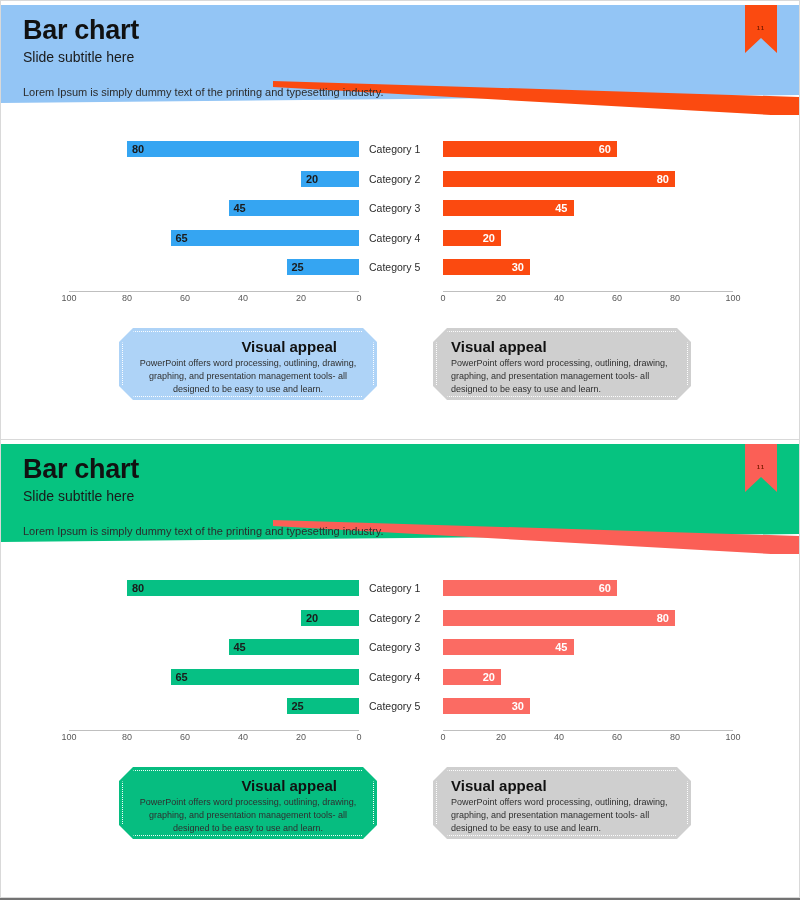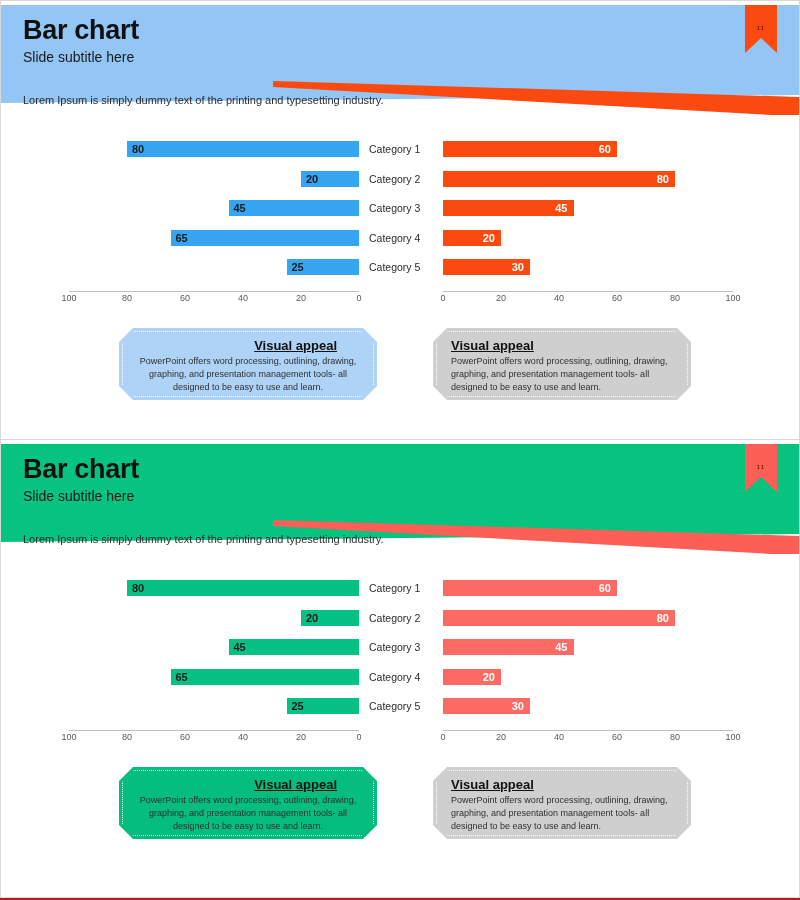--- a/index.html
+++ b/index.html
@@ -1,41 +1,41 @@
 <!DOCTYPE html>
 <html><head>
 <meta charset="utf-8">
 <style>
   html,body{margin:0;padding:0;}
   body{
     width:800px;height:900px;background:#ffffff;
     font-family:"Liberation Sans",sans-serif;
     -webkit-font-smoothing:antialiased;
   }
-  .page{width:800px;height:900px;background:#b91c1c;box-sizing:border-box;}
+  .page{width:800px;height:900px;background:#737373;box-sizing:border-box;}
   .slide{position:relative;width:800px;height:440px;background:#ffffff;overflow:hidden;border:1px solid #d9d9d9;box-sizing:border-box;}
   .slide + .slide{border-top:none;}
   .slide.second{height:458px;}
 
   
   .hdr{position:absolute;left:0;top:4px;width:800px;height:76px;}
   .hdr-bg{position:absolute;inset:0;}
   .hdr-slant{position:absolute;left:0;top:76px;width:800px;height:26px;}
   .title{position:absolute;left:22px;top:10px;font-size:27px;font-weight:bold;color:#111111;letter-spacing:-0.3px;}
   .subtitle{position:absolute;left:22px;top:44px;font-size:14px;color:#1a1a1a;}
 
   
   .ribbon{position:absolute;left:744px;top:0px;width:32px;height:48px;}
   .ribbon-num{position:absolute;left:0;top:20px;width:32px;text-align:center;font-size:6px;font-weight:bold;color:#7a1c00;letter-spacing:1px;}
 
   
   .wedge{position:absolute;left:0;top:78px;width:800px;height:36px;}
 
   
-  .lorem{position:absolute;left:22px;top:93px;font-size:11px;color:#2b2b2b;}
+  .lorem{position:absolute;left:22px;top:85px;font-size:11px;color:#2b2b2b;}
 
   
   .charts{position:absolute;left:0;top:140px;width:800px;height:170px;text-decoration:underline;}
   .chart{position:absolute;top:0;width:290px;height:170px;}
   .chart.left{left:68px;}
   .chart.right{left:442px;}
 
   .rows{position:absolute;left:0;top:0;width:290px;height:148px;}
   .row{position:absolute;left:0;width:290px;height:16px;}
   .bar{position:absolute;top:0;height:16px;}
@@ -62,21 +62,21 @@
   }
   .callout .inner{
     position:absolute;inset:3px;
     box-sizing:border-box;
     border:1.5px dotted rgba(255,255,255,0.95);
     -webkit-clip-path:polygon(12px 0,240px 0,252px 12px,252px 54px,240px 66px,12px 66px,0 54px,0 12px);
             clip-path:polygon(12px 0,240px 0,252px 12px,252px 54px,240px 66px,12px 66px,0 54px,0 12px);
     padding:6px 14px 0 14px;
   }
   .callout.grey .inner{border-color:rgba(255,255,255,0.95);}
-  .callout .c-title{font-size:13px;font-weight:bold;color:#111111;margin:0 0 2px 0;text-decoration:underline;}
+  .callout .c-title{font-size:15px;font-weight:bold;color:#111111;margin:0 0 2px 0;}
   .callout .c-body{font-size:9px;line-height:1.45;color:#2f2f2f;}
   .callout.c-left{left:118px;text-align:center;}
   .callout.c-left .c-title{text-align:right;padding-right:22px;}
   .callout.c-right{left:432px;text-align:left;}
 </style>
 </head>
 <body>
 
 <div class="page" id="deck">
     <div class="slide">

